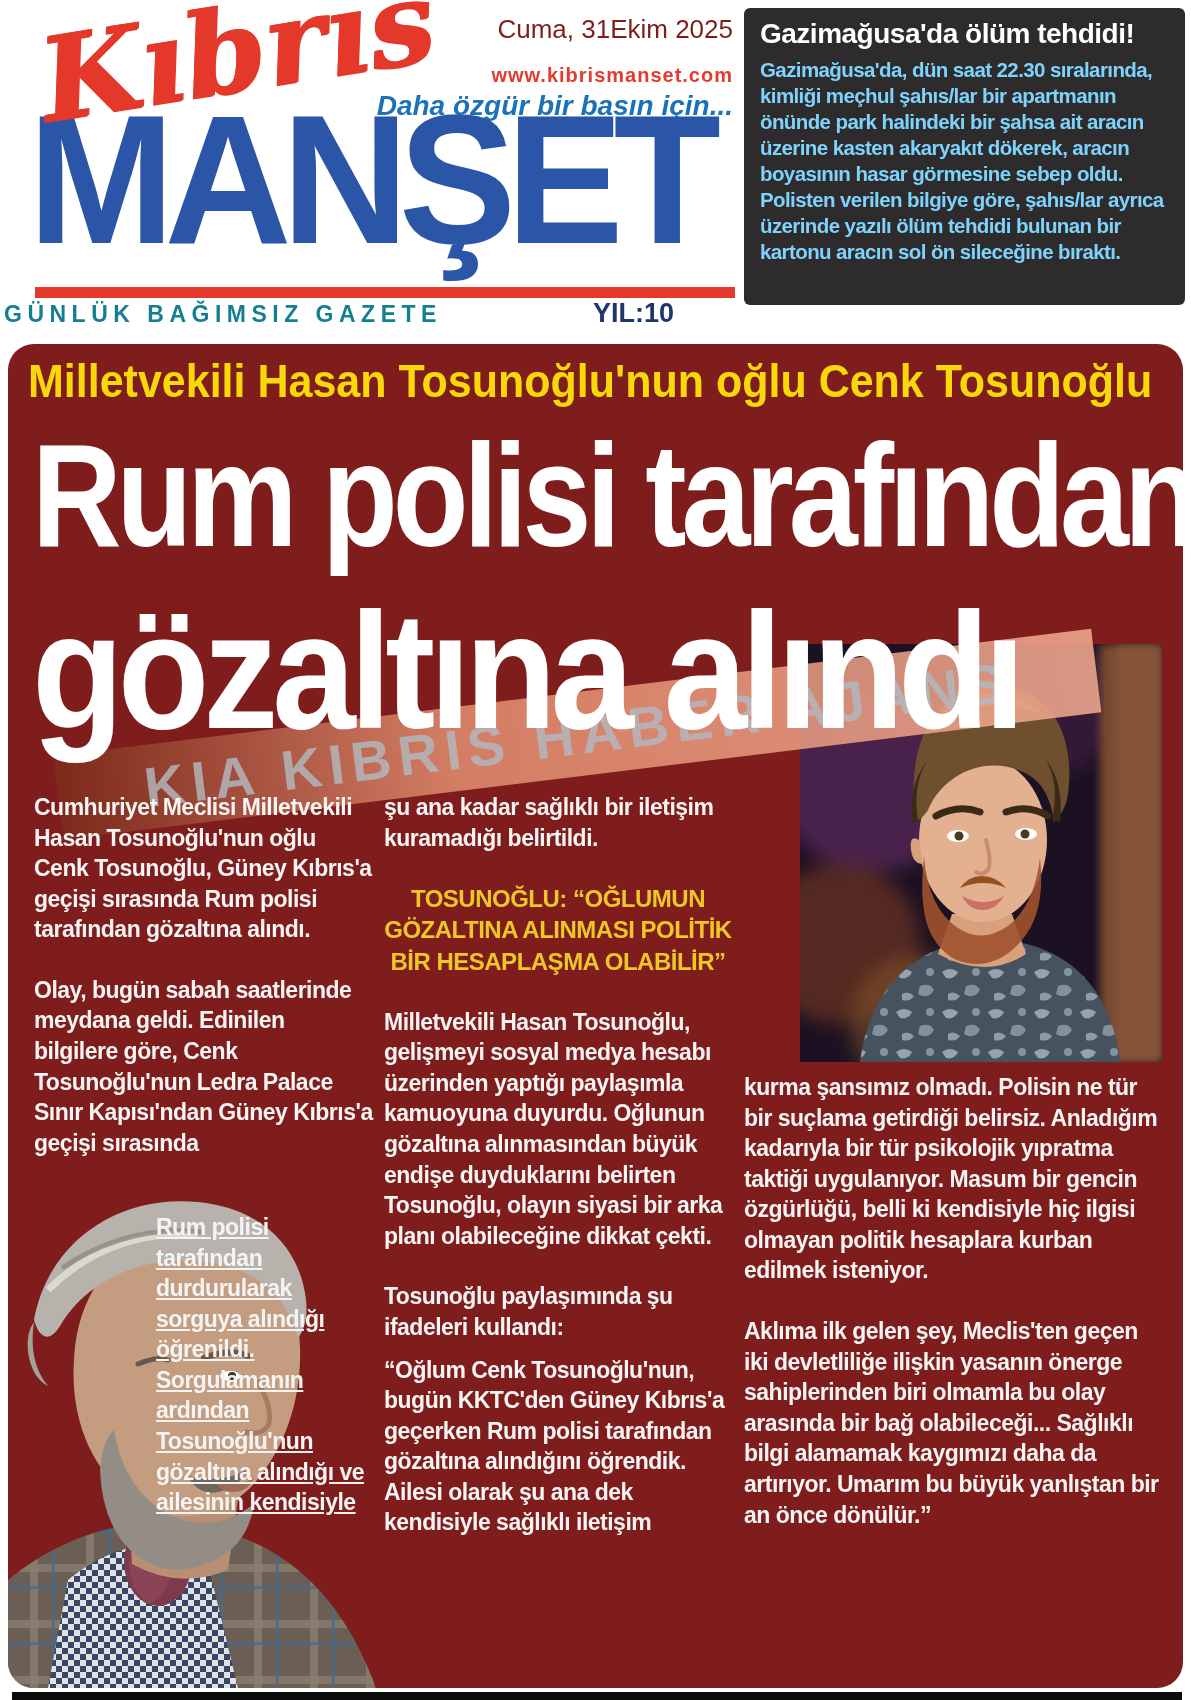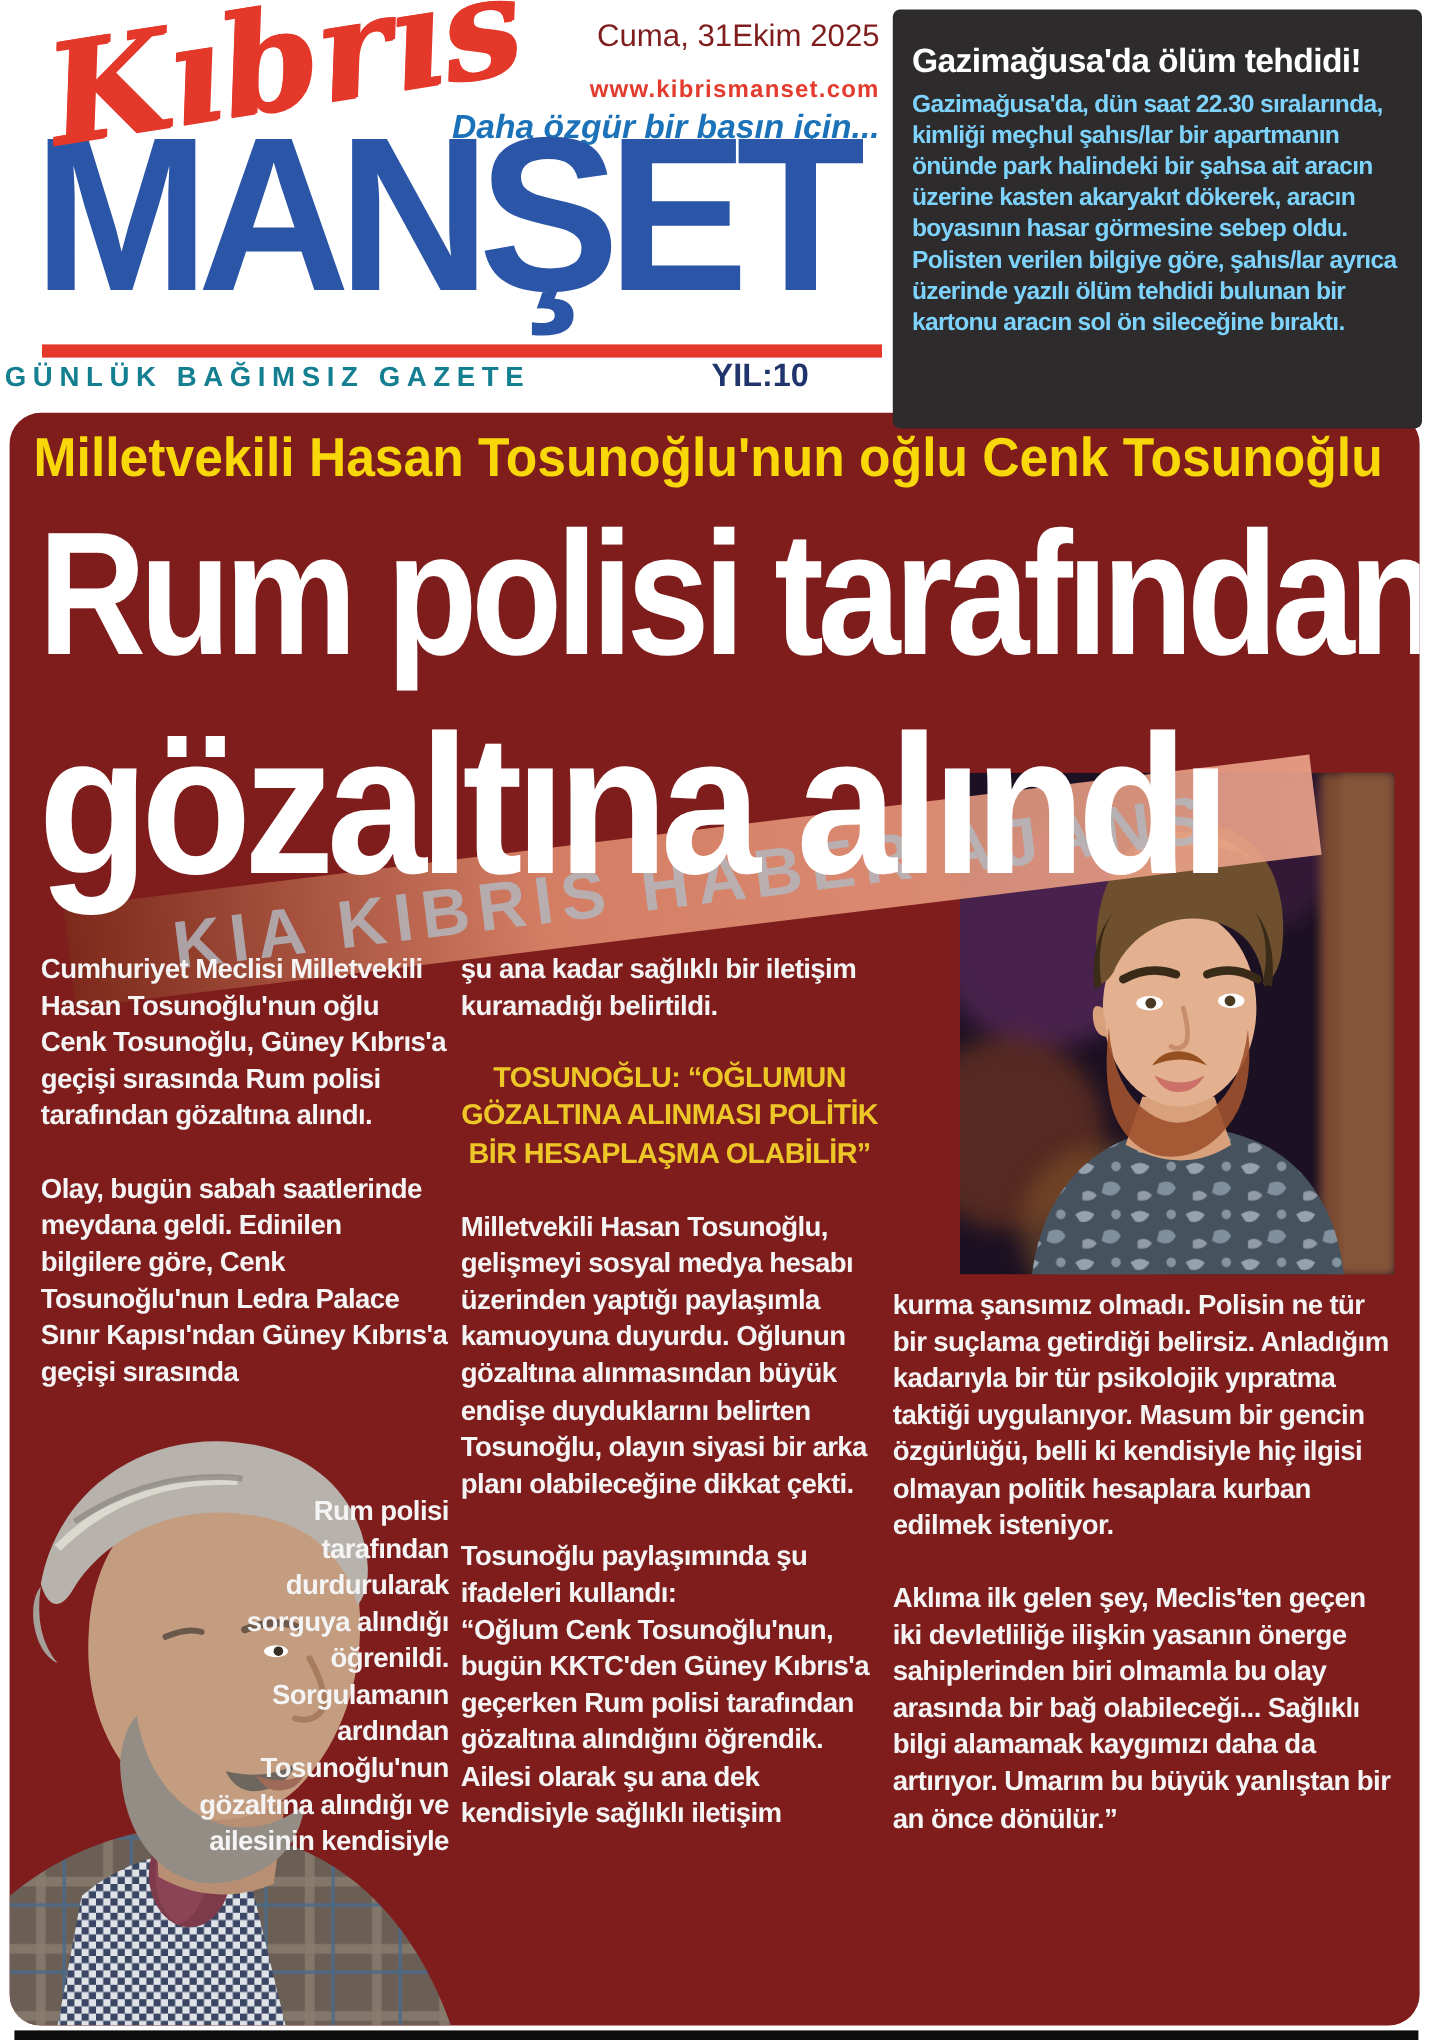--- a/index.html
+++ b/index.html
@@ -14,22 +14,22 @@
   .brand-main{left:28px;top:88px;font-weight:bold;font-size:176px;line-height:1;color:#2b55a7;
       letter-spacing:-10px;z-index:3;transform:scaleY(1.04);transform-origin:top left;}
   .masthead-bar{left:35px;top:287px;width:700px;height:11px;background:#e4382b;z-index:2;}
   .tagline{left:4px;top:301px;font-size:23px;font-weight:bold;letter-spacing:5.5px;color:#157f92;}
   .year-label{left:593px;top:298px;font-size:27px;font-weight:bold;color:#21356d;}
   .date-line{right:458px;top:14px;font-size:26px;color:#7f1d1d;}
   .website{right:458px;top:64px;font-size:20px;font-weight:bold;color:#e33b2e;letter-spacing:1px;text-align:center;}
   .slogan{right:458px;top:90px;font-size:28px;font-style:italic;font-weight:bold;color:#1b72b8;}
 
   
-  .side-box{left:744px;top:8px;width:441px;height:349px;background:#2e2b2c;border-radius:6px;
-      padding:27px 16px;box-sizing:border-box;z-index:5;}
+  .side-box{left:744px;top:8px;width:441px;height:297px;background:#2e2b2c;border-radius:6px;
+      padding:10px 16px;box-sizing:border-box;z-index:5;}
   .side-title{font-size:28px;font-weight:bold;color:#ffffff;letter-spacing:-0.5px;}
   .side-body{margin-top:7px;font-size:20.5px;font-weight:bold;line-height:1.27;color:#7dd3fc;
       letter-spacing:-0.6px;}
 
   
   .main-box{left:8px;top:344px;width:1175px;height:1344px;background:#7f1d1d;border-radius:26px;
       overflow:hidden;z-index:1;}
   .kicker{left:20px;top:12px;font-size:43px;font-weight:bold;color:#f8d808;white-space:nowrap;
       transform:scaleY(1.06);transform-origin:top left;z-index:6;}
   .headline-1{left:24px;top:78px;font-size:124px;font-weight:bold;color:#ffffff;letter-spacing:-5px;
@@ -38,21 +38,21 @@
       line-height:1;white-space:nowrap;transform:scaleY(1.10);transform-origin:top left;z-index:6;}
 
   .young-photo{left:792px;top:300px;width:362px;height:418px;z-index:2;}
   .watermark-band{left:50px;top:412px;width:1046px;height:84px;transform:rotate(-7deg);
       transform-origin:left center;z-index:4;display:flex;align-items:center;justify-content:center;
       background:linear-gradient(90deg,rgba(124,44,27,.82) 0%,rgba(226,142,112,.85) 38%,rgba(240,168,142,.88) 100%);}
   .watermark-text{font-size:56px;font-weight:bold;color:rgba(178,184,192,.82);letter-spacing:7px;white-space:nowrap;}
 
   .body-text{font-size:23px;font-weight:bold;letter-spacing:-0.5px;line-height:1.33;color:#f4f4f4;z-index:6;}
   .col1a{left:26px;top:448px;width:340px;}
-  .col1b{left:148px;top:900px;width:218px;text-align:right;}
+  .col1b{left:148px;top:868px;width:218px;text-align:left;text-decoration:underline;}
   .col2{left:376px;top:448px;width:348px;}
   .col3{left:736px;top:728px;width:420px;}
   .para{margin:0 0 30px 0;}
   .subhead{color:#edc627;text-align:center;font-size:24px;line-height:1.3;margin:4px 0 30px 0;font-weight:bold;}
 
   .oldman-photo{left:0;top:806px;width:368px;height:538px;z-index:5;}
 
   .bottom-bar{left:12px;top:1692px;width:1170px;height:8px;background:#0c0c0c;z-index:7;}
 </style>
 </head>
@@ -141,21 +141,21 @@
     <div class="abs body-text col1a">
       <p class="para">Cumhuriyet Meclisi Milletvekili Hasan Tosunoğlu'nun oğlu Cenk Tosunoğlu, Güney Kıbrıs'a geçişi sırasında Rum polisi tarafından gözaltına alındı.</p>
       <p class="para">Olay, bugün sabah saatlerinde meydana geldi. Edinilen bilgilere göre, Cenk Tosunoğlu'nun Ledra Palace Sınır Kapısı'ndan Güney Kıbrıs'a geçişi sırasında</p>
     </div>
     <div class="abs body-text col1b">Rum polisi tarafından durdurularak sorguya alındığı öğrenildi. Sorgulamanın ardından Tosunoğlu'nun gözaltına alındığı ve ailesinin kendisiyle</div>
 
     <div class="abs body-text col2">
       <p class="para">şu ana kadar sağlıklı bir iletişim kuramadığı belirtildi.</p>
       <p class="subhead">TOSUNOĞLU: “OĞLUMUN GÖZALTINA ALINMASI POLİTİK BİR HESAPLAŞMA OLABİLİR”</p>
       <p class="para">Milletvekili Hasan Tosunoğlu, gelişmeyi sosyal medya hesabı üzerinden yaptığı paylaşımla kamuoyuna duyurdu. Oğlunun gözaltına alınmasından büyük endişe duyduklarını belirten Tosunoğlu, olayın siyasi bir arka planı olabileceğine dikkat çekti.</p>
-      <p class="para" style="margin-bottom:0">Tosunoğlu paylaşımında şu ifadeleri kullandı:</p>
+      <p class="para" style="margin-bottom:12px">Tosunoğlu paylaşımında şu ifadeleri kullandı:</p>
       <p class="para">“Oğlum Cenk Tosunoğlu'nun, bugün KKTC'den Güney Kıbrıs'a geçerken Rum polisi tarafından gözaltına alındığını öğrendik. Ailesi olarak şu ana dek kendisiyle sağlıklı iletişim</p>
     </div>
 
     <div class="abs body-text col3">
       <p class="para">kurma şansımız olmadı. Polisin ne tür bir suçlama getirdiği belirsiz. Anladığım kadarıyla bir tür psikolojik yıpratma taktiği uygulanıyor. Masum bir gencin özgürlüğü, belli ki kendisiyle hiç ilgisi olmayan politik hesaplara kurban edilmek isteniyor.</p>
       <p class="para">Aklıma ilk gelen şey, Meclis'ten geçen iki devletliliğe ilişkin yasanın önerge sahiplerinden biri olmamla bu olay arasında bir bağ olabileceği... Sağlıklı bilgi alamamak kaygımızı daha da artırıyor. Umarım bu büyük yanlıştan bir an önce dönülür.”</p>
     </div>
 
     <div class="abs oldman-photo">
       <svg width="368" height="538" viewBox="0 0 368 538" xmlns="http://www.w3.org/2000/svg">

